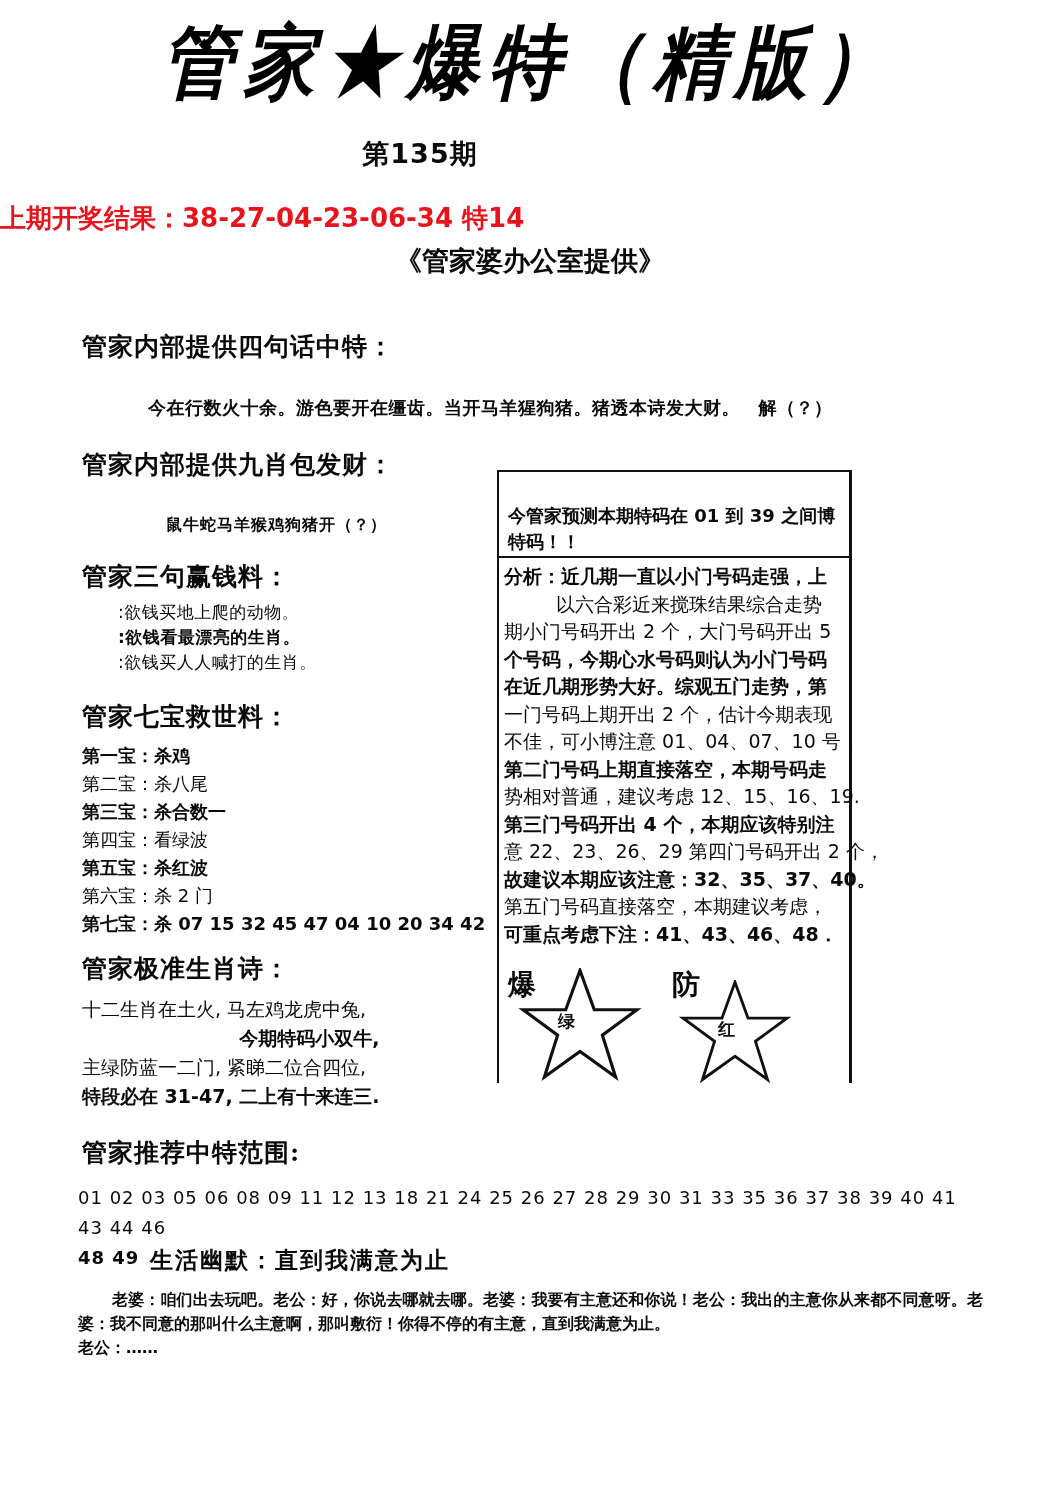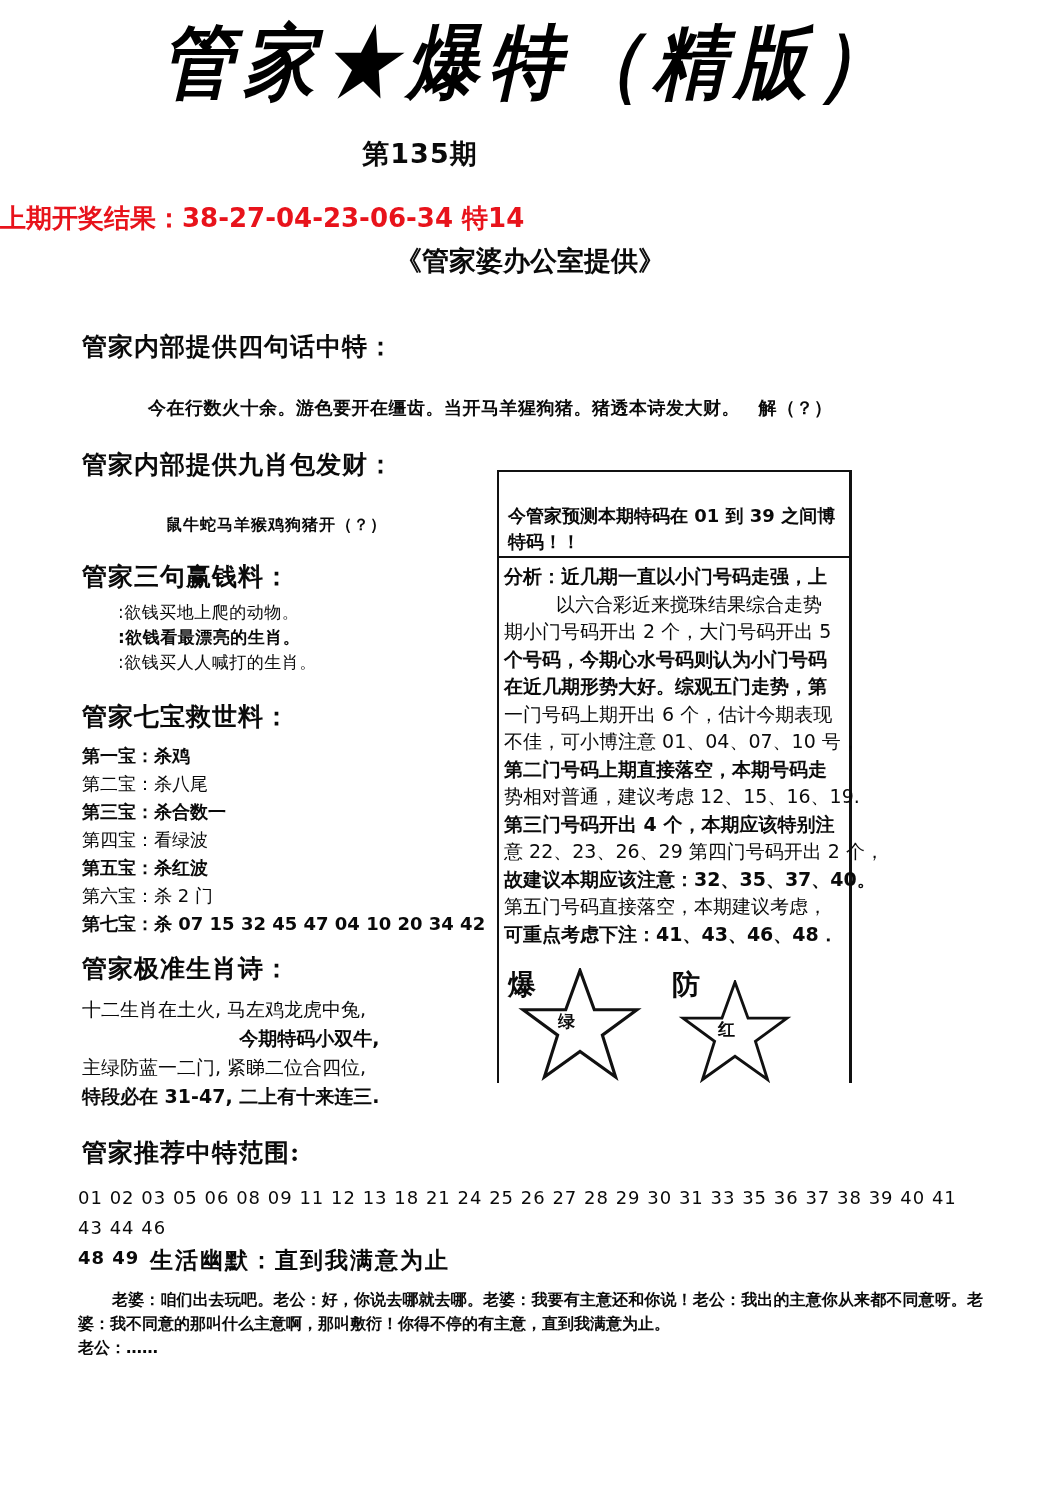--- a/index.html
+++ b/index.html
@@ -228,21 +228,21 @@
 
   <div class="box"></div>
   <div class="box-intro">今管家预测本期特码在 01 到 39 之间博特码！！</div>
   <div class="box-divider"></div>
   <div class="box-body">
     <div class="ln b">分析：近几期一直以小门号码走强，上</div>
     <div class="ln ind">以六合彩近来搅珠结果综合走势</div>
     <div class="ln">期小门号码开出 2 个，大门号码开出 5</div>
     <div class="ln b">个号码，今期心水号码则认为小门号码</div>
     <div class="ln b">在近几期形势大好。综观五门走势，第</div>
-    <div class="ln">一门号码上期开出 6 个，估计今期表现</div>
+    <div class="ln">一门号码上期开出 2 个，估计今期表现</div>
     <div class="ln">不佳，可小博注意 01、04、07、10 号，</div>
     <div class="ln b">第二门号码上期直接落空，本期号码走</div>
     <div class="ln">势相对普通，建议考虑 12、15、16、19.</div>
     <div class="ln b">第三门号码开出 4 个，本期应该特别注</div>
     <div class="ln">意 22、23、26、29 第四门号码开出 2 个，</div>
     <div class="ln b">故建议本期应该注意：32、35、37、40。</div>
     <div class="ln">第五门号码直接落空，本期建议考虑，</div>
     <div class="ln b">可重点考虑下注：41、43、46、48．</div>
   </div>
 

